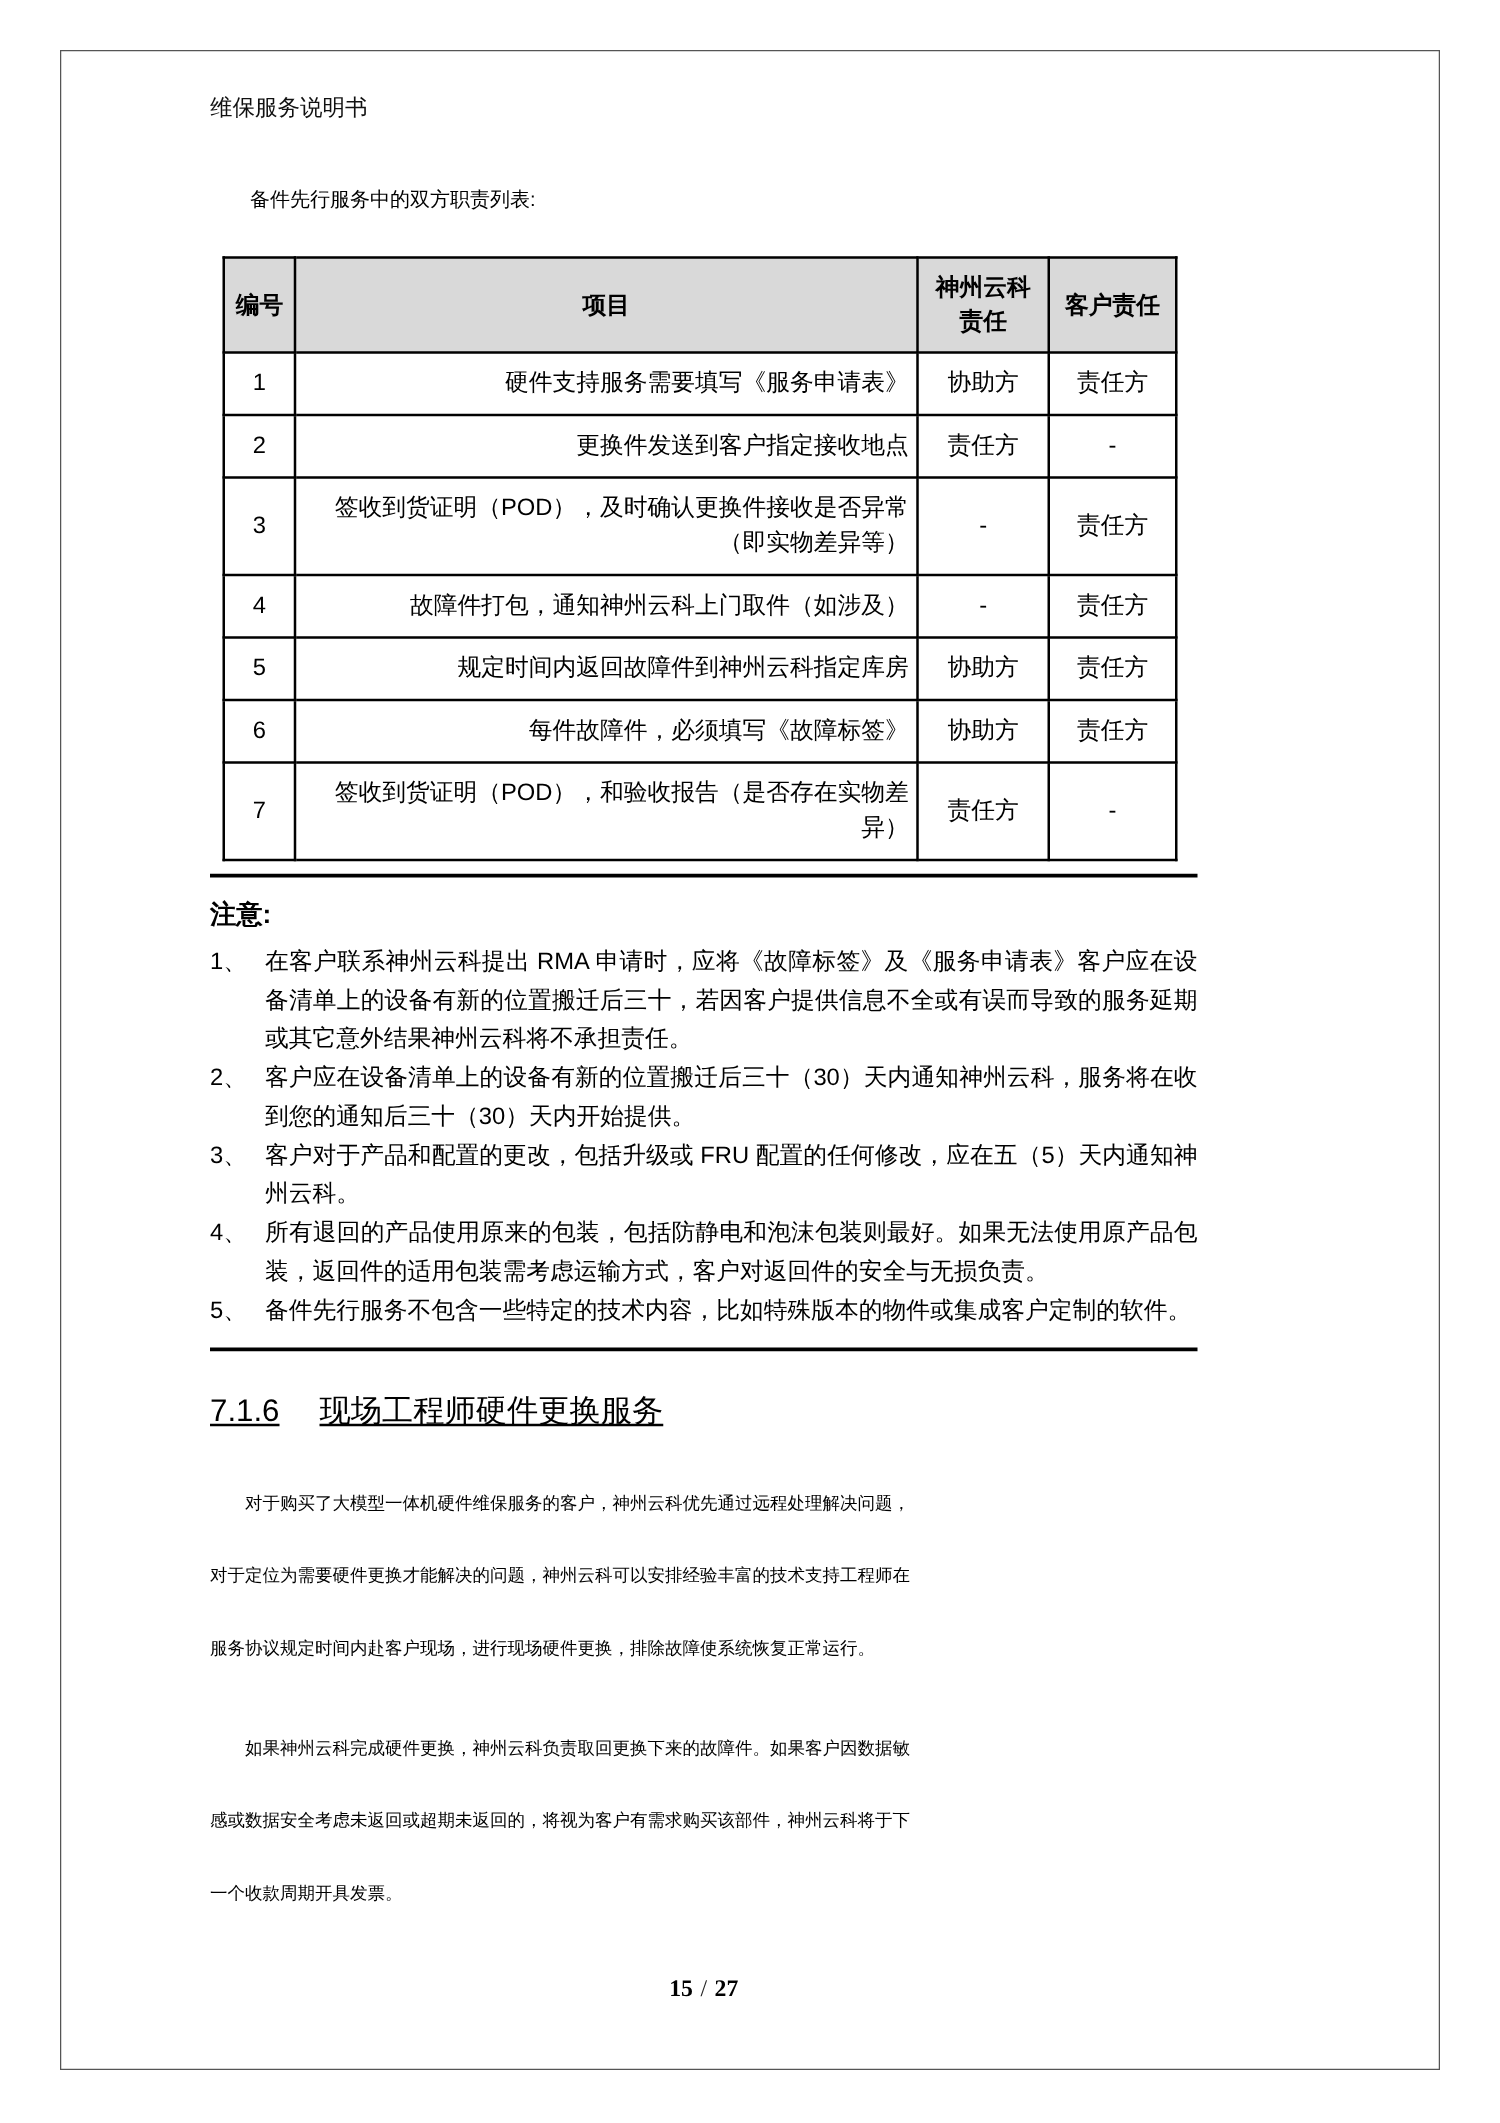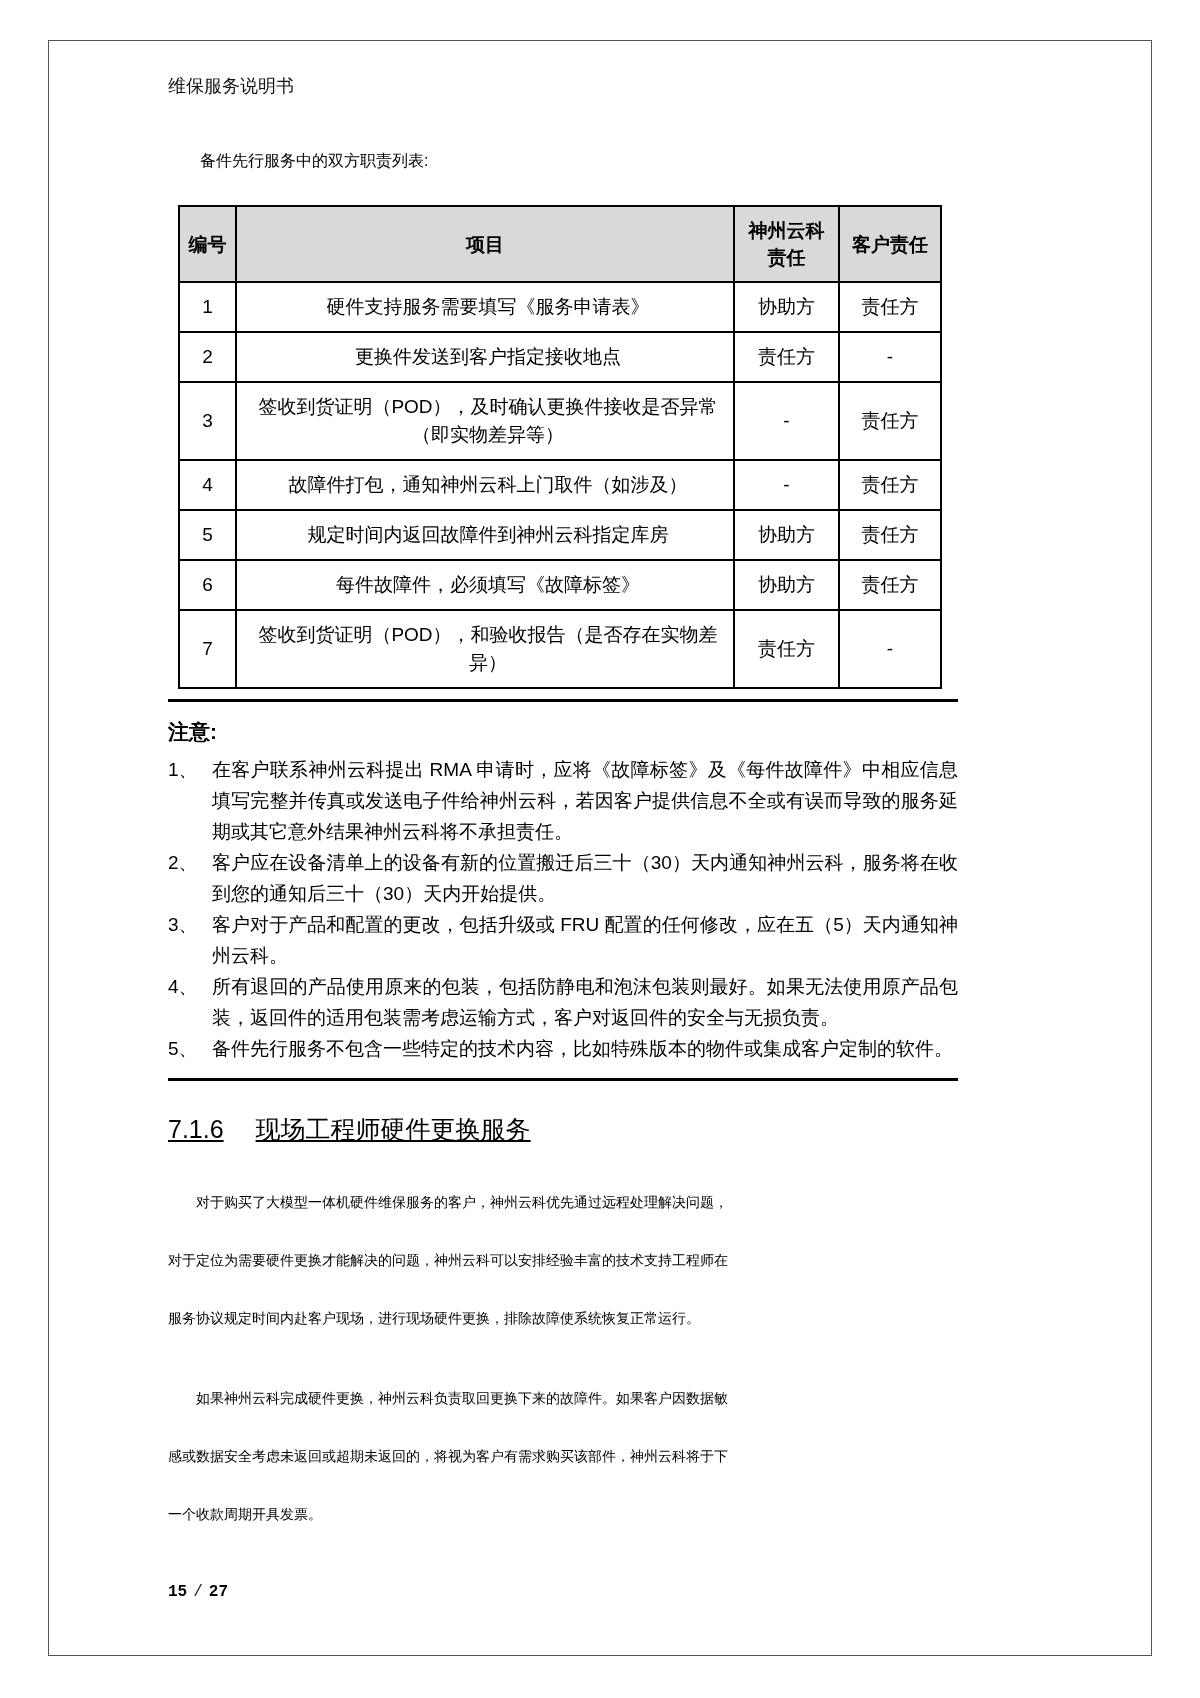--- a/index.html
+++ b/index.html
@@ -56,21 +56,21 @@
     text-align: center;
     line-height: 27px;
   }
   .col-no { width: 57px; }
   .col-item { width: 498px; }
   .col-vendor { width: 105px; }
   .col-customer { width: 102px; }
   .resp-table td.cell-no,
   .resp-table td.cell-vendor,
   .resp-table td.cell-customer { text-align: center; }
-  .resp-table td.cell-item { text-align: center; padding-left: 12px; }
+  .resp-table td.cell-item { text-align: right; padding-left: 12px; }
   .hrule {
     margin-top: 10px;
     height: 3px;
     background: #000;
   }
   .hrule2 { margin-top: 14px; }
   .notes-label {
     margin-top: 16px;
     font-size: 21px;
     font-weight: bold;
@@ -105,22 +105,23 @@
     white-space: pre-line;
     text-indent: 2em;
     text-align: justify;
   }
   .para-1 { margin-top: 26px; }
   .para-2 { margin-top: 22px; }
   .doc-footer {
     position: absolute;
     left: 168px; top: 1580px;
     width: 790px;
-    font-family: Liberation Mono, monospace;
-    font-size: 16px;
+    text-align: center;
+    font-family: Liberation Serif, serif;
+    font-size: 19px;
     line-height: 24px;
   }
   .footer-num { font-weight: bold; }
   .footer-sep { font-weight: normal; padding: 0 6px; color: #222; }
 </style>
 </head>
 <body>
 
 <div class="page-border"></div>
 
@@ -191,21 +192,21 @@
     </tbody>
   </table>
 
   <div class="hrule"></div>
 
   <div class="notes-label">注意:</div>
 
   <div class="notes-list">
     <div class="note-item">
       <span class="note-num">1、</span>
-      <span class="note-text">在客户联系神州云科提出 RMA 申请时，应将《故障标签》及《每件故障件》中相应信息填写完整并传真或发送电子件给神州云科，若因客户提供信息不全或有误而导致的服务延期或其它意外结果神州云科将不承担责任。</span>
+      <span class="note-text">在客户联系神州云科提出 RMA 申请时，应将《故障标签》及《服务申请表》客户应在设备清单上的设备有新的位置搬迁后三十，若因客户提供信息不全或有误而导致的服务延期或其它意外结果神州云科将不承担责任。</span>
     </div>
     <div class="note-item">
       <span class="note-num">2、</span>
       <span class="note-text">客户应在设备清单上的设备有新的位置搬迁后三十（30）天内通知神州云科，服务将在收到您的通知后三十（30）天内开始提供。</span>
     </div>
     <div class="note-item">
       <span class="note-num">3、</span>
       <span class="note-text">客户对于产品和配置的更改，包括升级或 FRU 配置的任何修改，应在五（5）天内通知神州云科。</span>
     </div>
     <div class="note-item">

